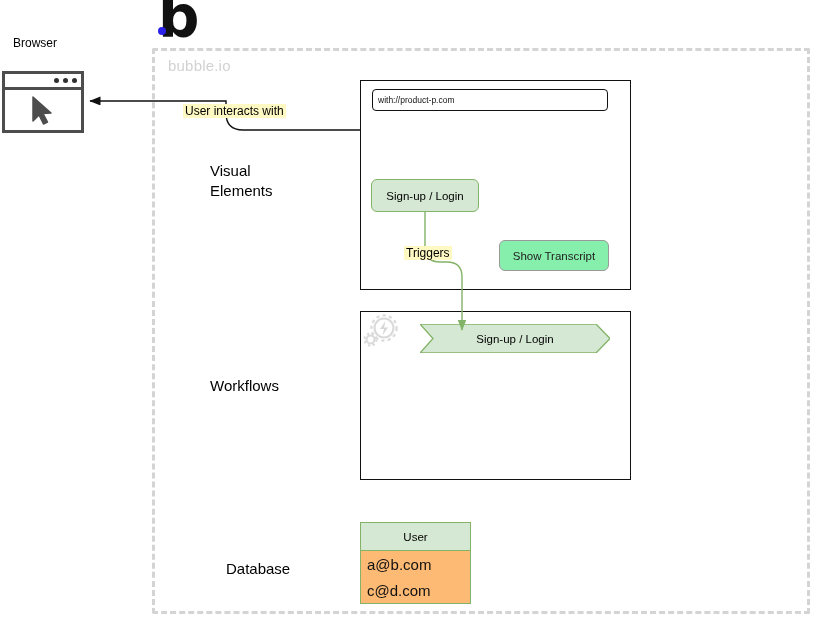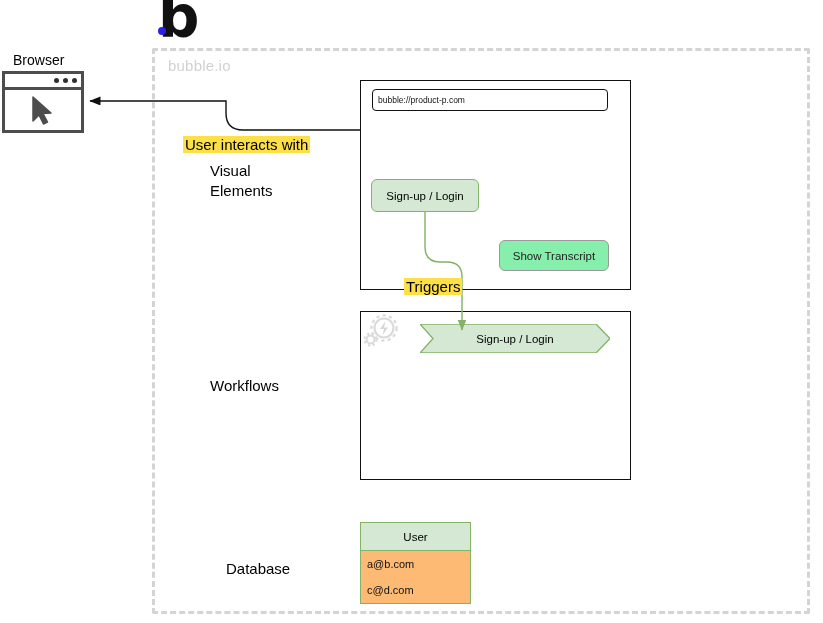--- a/index.html
+++ b/index.html
@@ -67,22 +67,22 @@
     font-weight: normal;
     color: #d2d2d2;
     letter-spacing: 0.2px;
     white-space: nowrap;
   }
 
   
   .browser-label {
     position: absolute;
     left: 13px;
-    top: 52px;
-    font-size: 14px;
+    top: 36px;
+    font-size: 12px;
     color: #000000;
     white-space: nowrap;
   }
   .browser-window {
     position: absolute;
     left: 2px;
     top: 71px;
     width: 82px;
     height: 62px;
     border: 3px solid #4d4d4d;
@@ -189,26 +189,25 @@
     display: flex;
     align-items: center;
     justify-content: center;
     font-size: 11.5px;
     color: #222222;
   }
 
   
   .edge-label {
     position: absolute;
-    font-size: 15px;
-    color: #000000;
-    background: #fde047;
+    font-size: 12px;
+    color: #000000;
+    background: #fef9c3;
     padding: 0 2px;
     white-space: nowrap;
-    margin-top: 32px;
   }
   #label-user-interacts { left: 183px; top: 104px; }
   #label-triggers       { left: 404px; top: 246px; }
 
   
   .chevron {
     position: absolute;
     left: 420px;
     top: 324px;
     width: 190px;
@@ -254,21 +253,21 @@
     align-items: center;
     justify-content: center;
     font-size: 11.5px;
     color: #000000;
   }
   .db-row {
     height: 26px;
     display: flex;
     align-items: center;
     padding-left: 6px;
-    font-size: 11px;
+    font-size: 15px;
     color: #111111;
   }
 
   
   #connectors {
     position: absolute;
     left: 0;
     top: 0;
     width: 823px;
     height: 623px;
@@ -301,21 +300,21 @@
       <path d="M2 1 L2 25 L8 19 L12.5 28 L16.5 26 L12 17.5 L20 17 Z" fill="#4d4d4d" stroke="#4d4d4d" stroke-width="1.5" stroke-linejoin="round"></path>
     </svg>
   </div>
 
   <div class="section-label" id="label-visual">Visual
 Elements</div>
   <div class="section-label" id="label-workflow">Workflows</div>
   <div class="section-label" id="label-database">Database</div>
 
   <div class="panel" id="panel-visual"></div>
-  <div class="url-bar" title="https://product-p.com">bubble://product-p.com</div>
+  <div class="url-bar" title="https://product-p.com">with://product-p.com</div>
   <div class="green-box">Sign-up / Login</div>
   <div class="gray-box">Show Transcript</div>
 
   <div class="panel" id="panel-workflow"></div>
   <svg class="gear-icon" viewBox="0 0 38 38">
     <g fill="none" stroke="#dadada" stroke-width="2.2">
       <circle cx="22" cy="15" r="9.5"></circle>
       <circle cx="22" cy="15" r="12.6" stroke-dasharray="3.2 3.2"></circle>
       <circle cx="8.5" cy="26.5" r="4"></circle>
       <circle cx="8.5" cy="26.5" r="6" stroke-dasharray="2.2 2.6"></circle>

